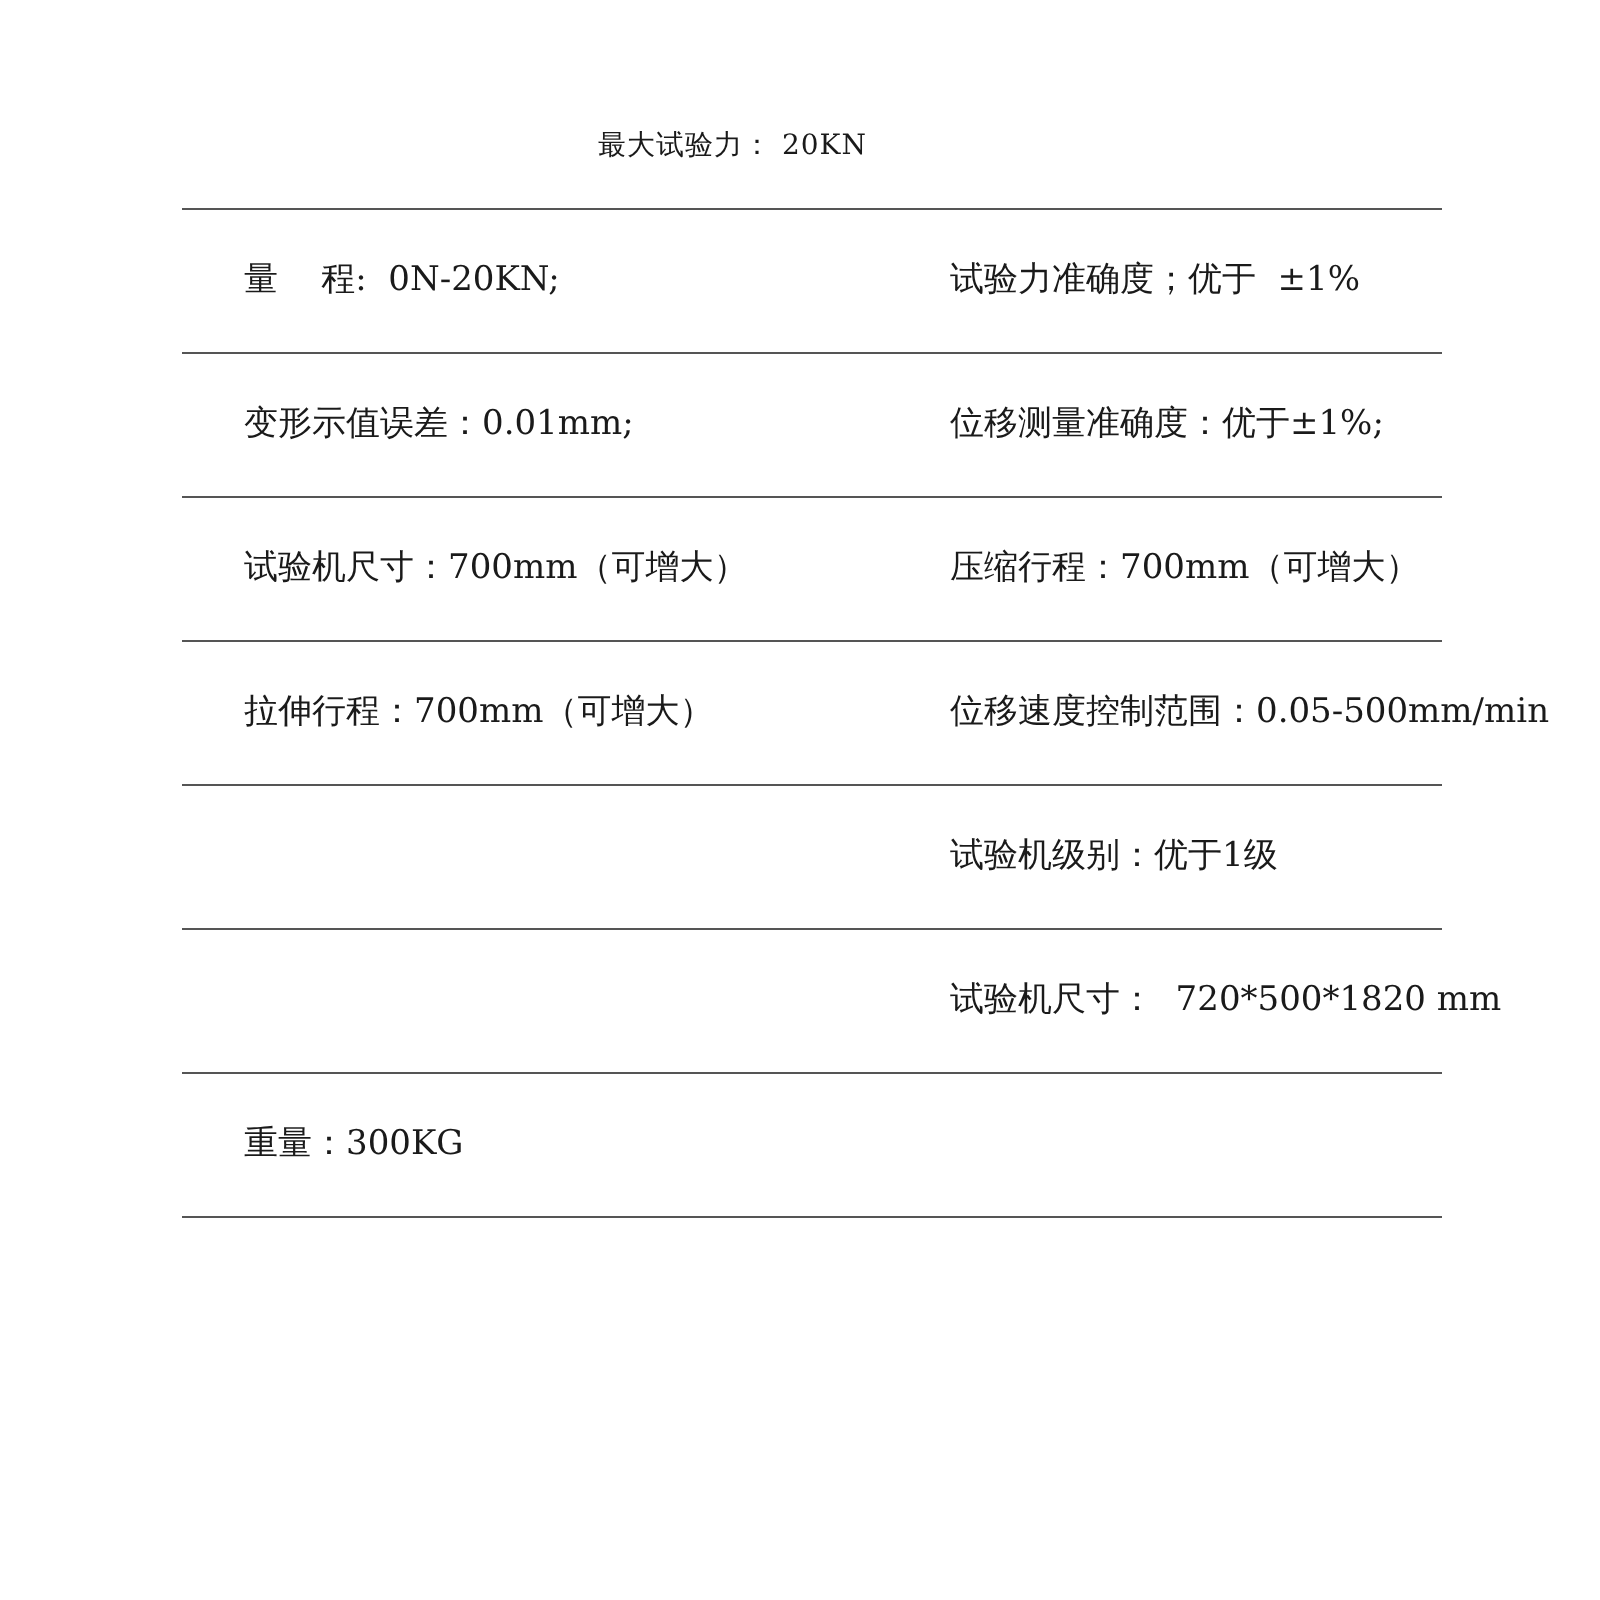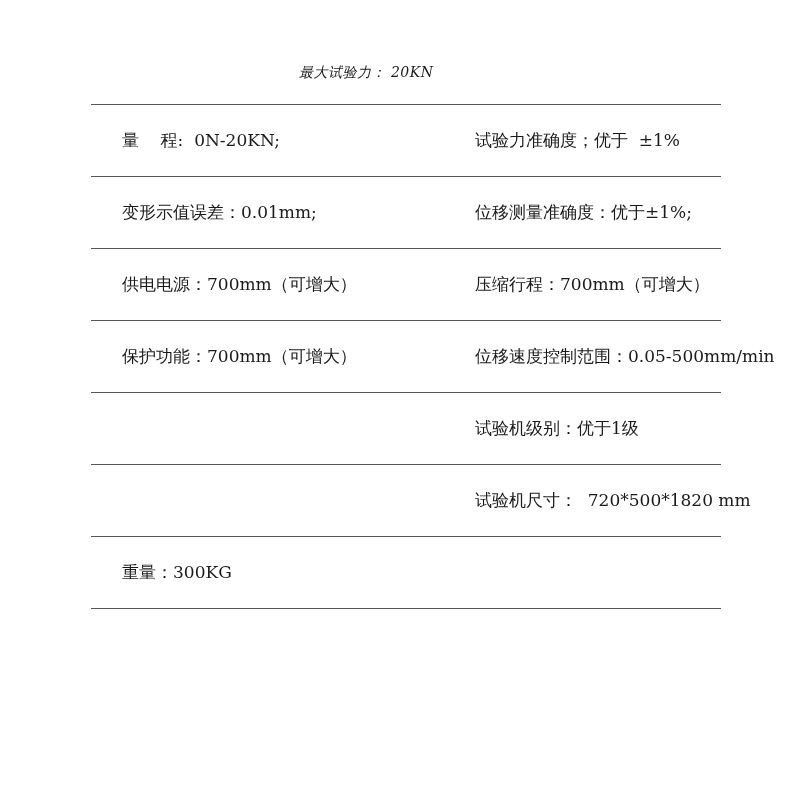--- a/index.html
+++ b/index.html
@@ -3,21 +3,21 @@
 <meta charset="utf-8">
 <style>
   html, body { margin: 0; padding: 0; background: #ffffff; }
   body {
     width: 800px; height: 800px; position: relative; overflow: hidden;
     font-family: "DejaVu Serif", "Liberation Serif", serif;
     color: #1a1a1a;
   }
   .title {
     position: absolute; left: 299px; top: 64px;
-    font-size: 14px; letter-spacing: 0.5px; white-space: pre; font-style: italic;
+    font-size: 14px; letter-spacing: 0.5px; white-space: pre;
   }
   .table {
     position: absolute; left: 91px; top: 104px; width: 630px;
     border-top: 1px solid #555;
   }
   .row {
     position: relative; height: 71px;
     border-bottom: 1px solid #555;
   }
   .cell {
@@ -35,25 +35,25 @@
 <div class="table">
   <div class="row">
     <span class="cell left">量    程:  0N-20KN;</span>
     <span class="cell right">试验力准确度；优于  ±1%</span>
   </div>
   <div class="row">
     <span class="cell left">变形示值误差：0.01mm;</span>
     <span class="cell right">位移测量准确度：优于±1%;</span>
   </div>
   <div class="row">
-    <span class="cell left">供电电源：700mm（可增大）</span>
+    <span class="cell left">试验机尺寸：700mm（可增大）</span>
     <span class="cell right">压缩行程：700mm（可增大）</span>
   </div>
   <div class="row">
-    <span class="cell left">保护功能：700mm（可增大）</span>
+    <span class="cell left">拉伸行程：700mm（可增大）</span>
     <span class="cell right">位移速度控制范围：0.05-500mm/min</span>
   </div>
   <div class="row">
     <span class="cell right">试验机级别：优于1级</span>
   </div>
   <div class="row">
     <span class="cell right">试验机尺寸：  720*500*1820 mm</span>
   </div>
   <div class="row">
     <span class="cell left">重量：300KG</span>

